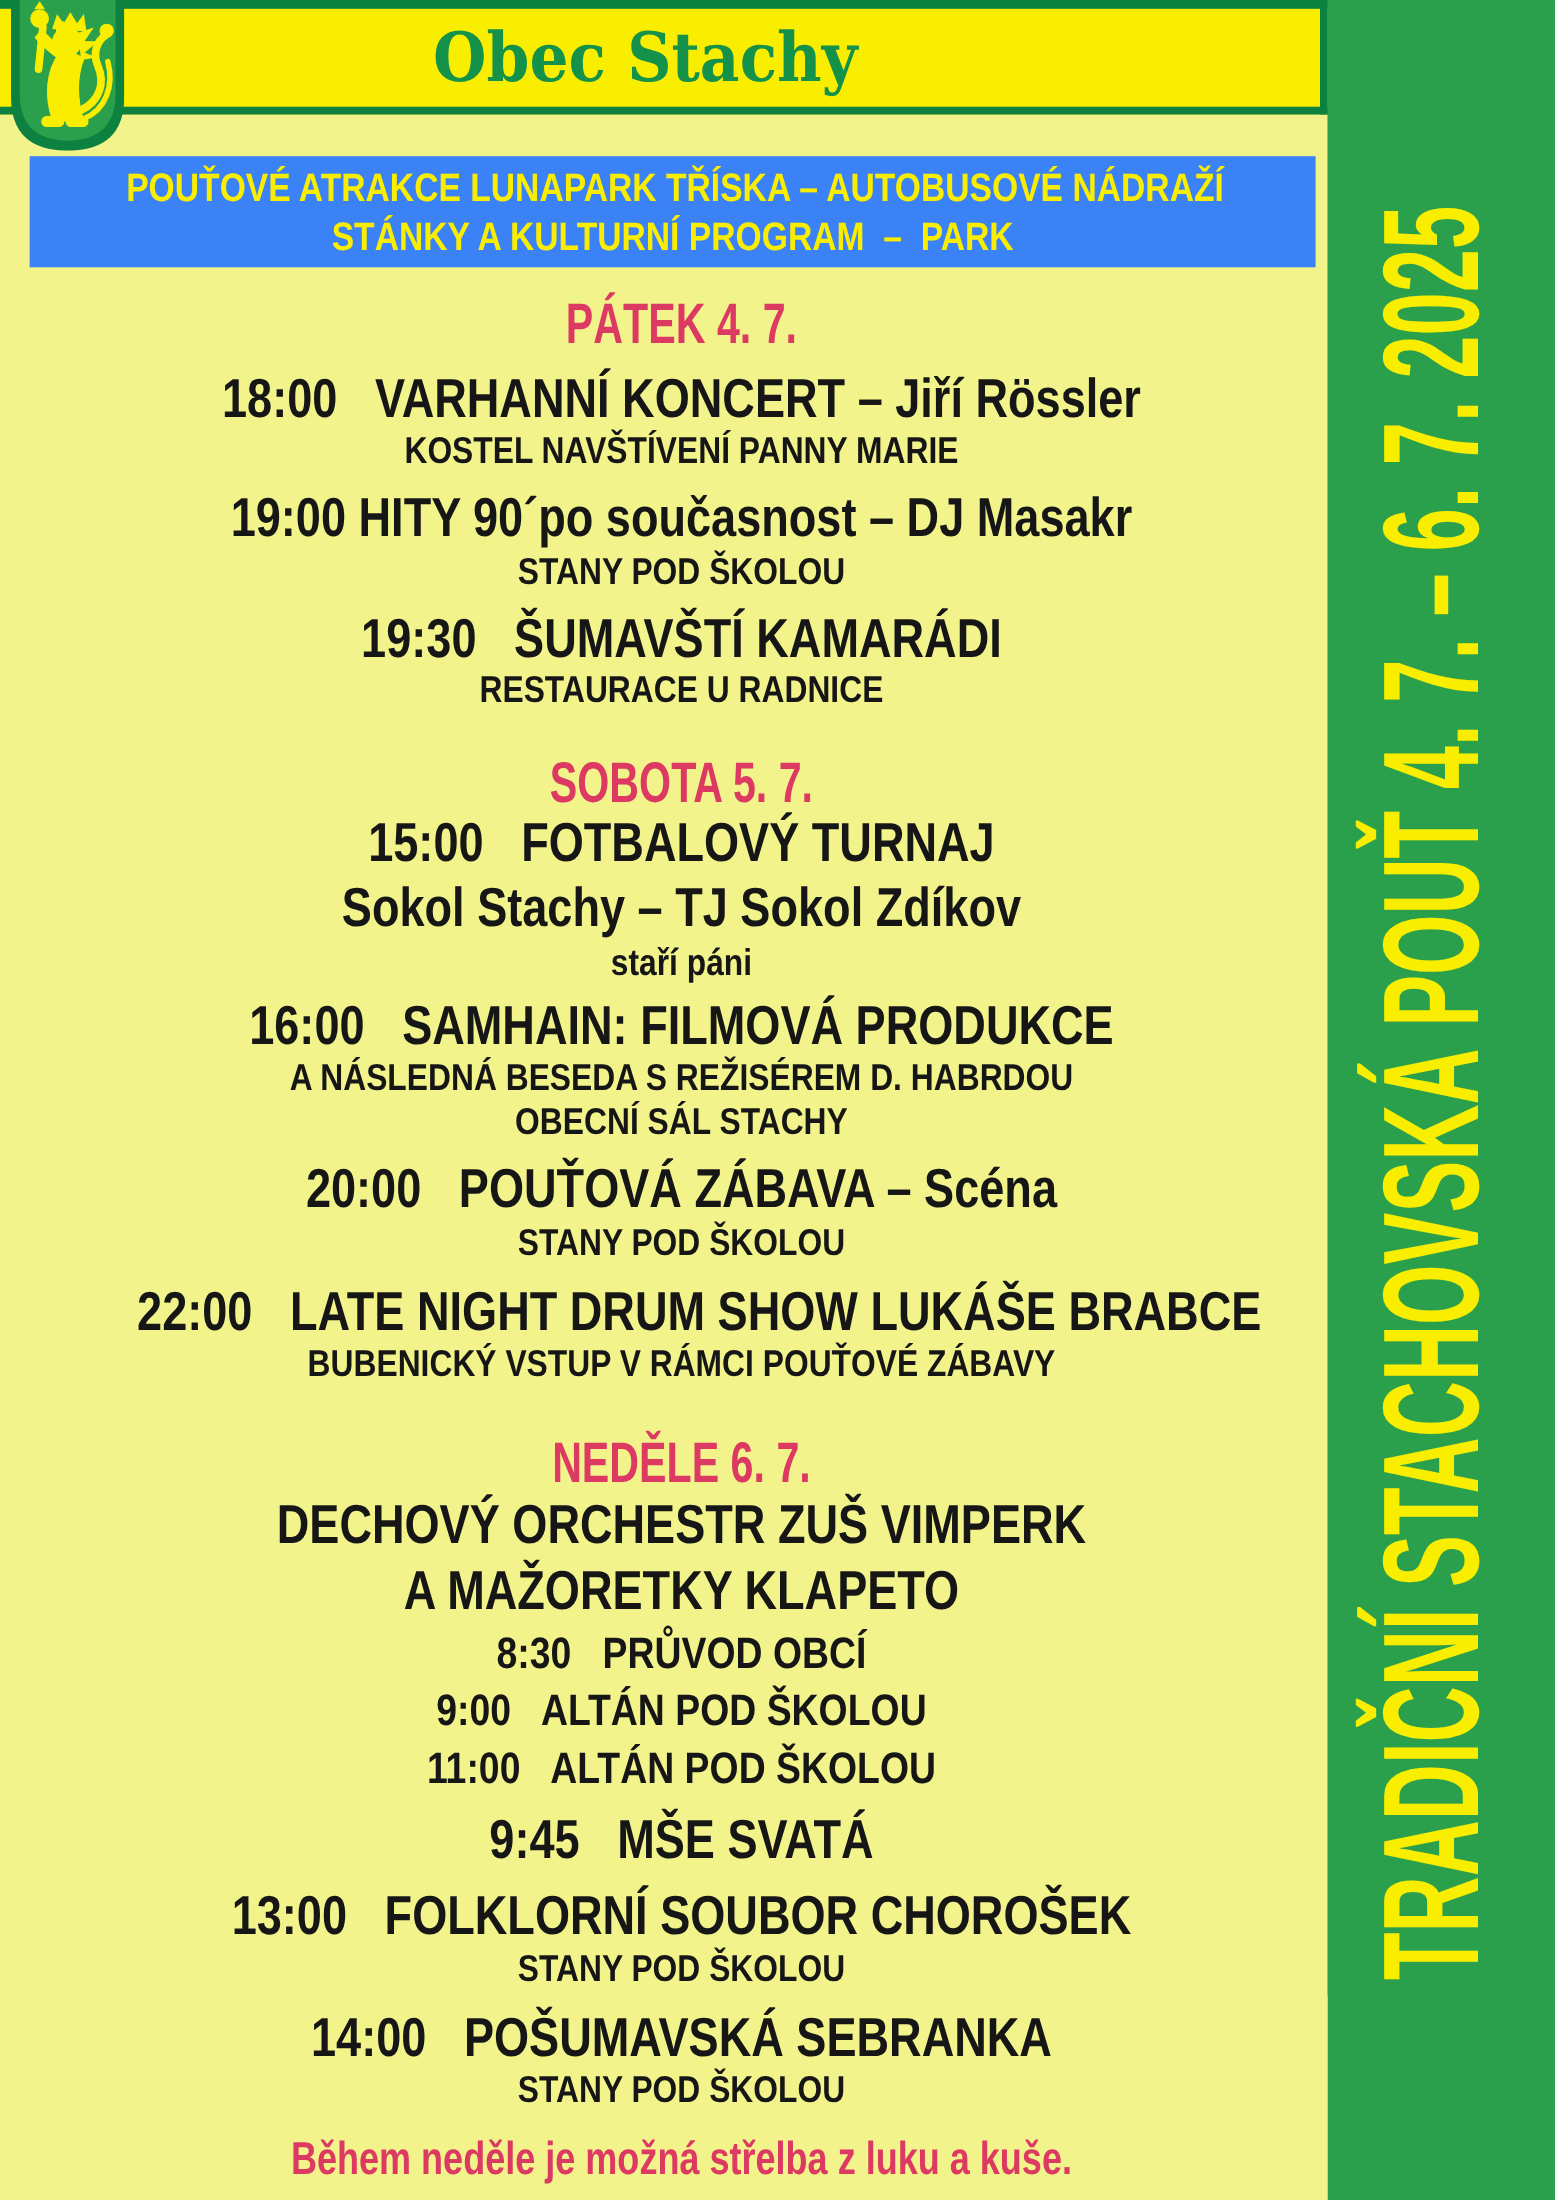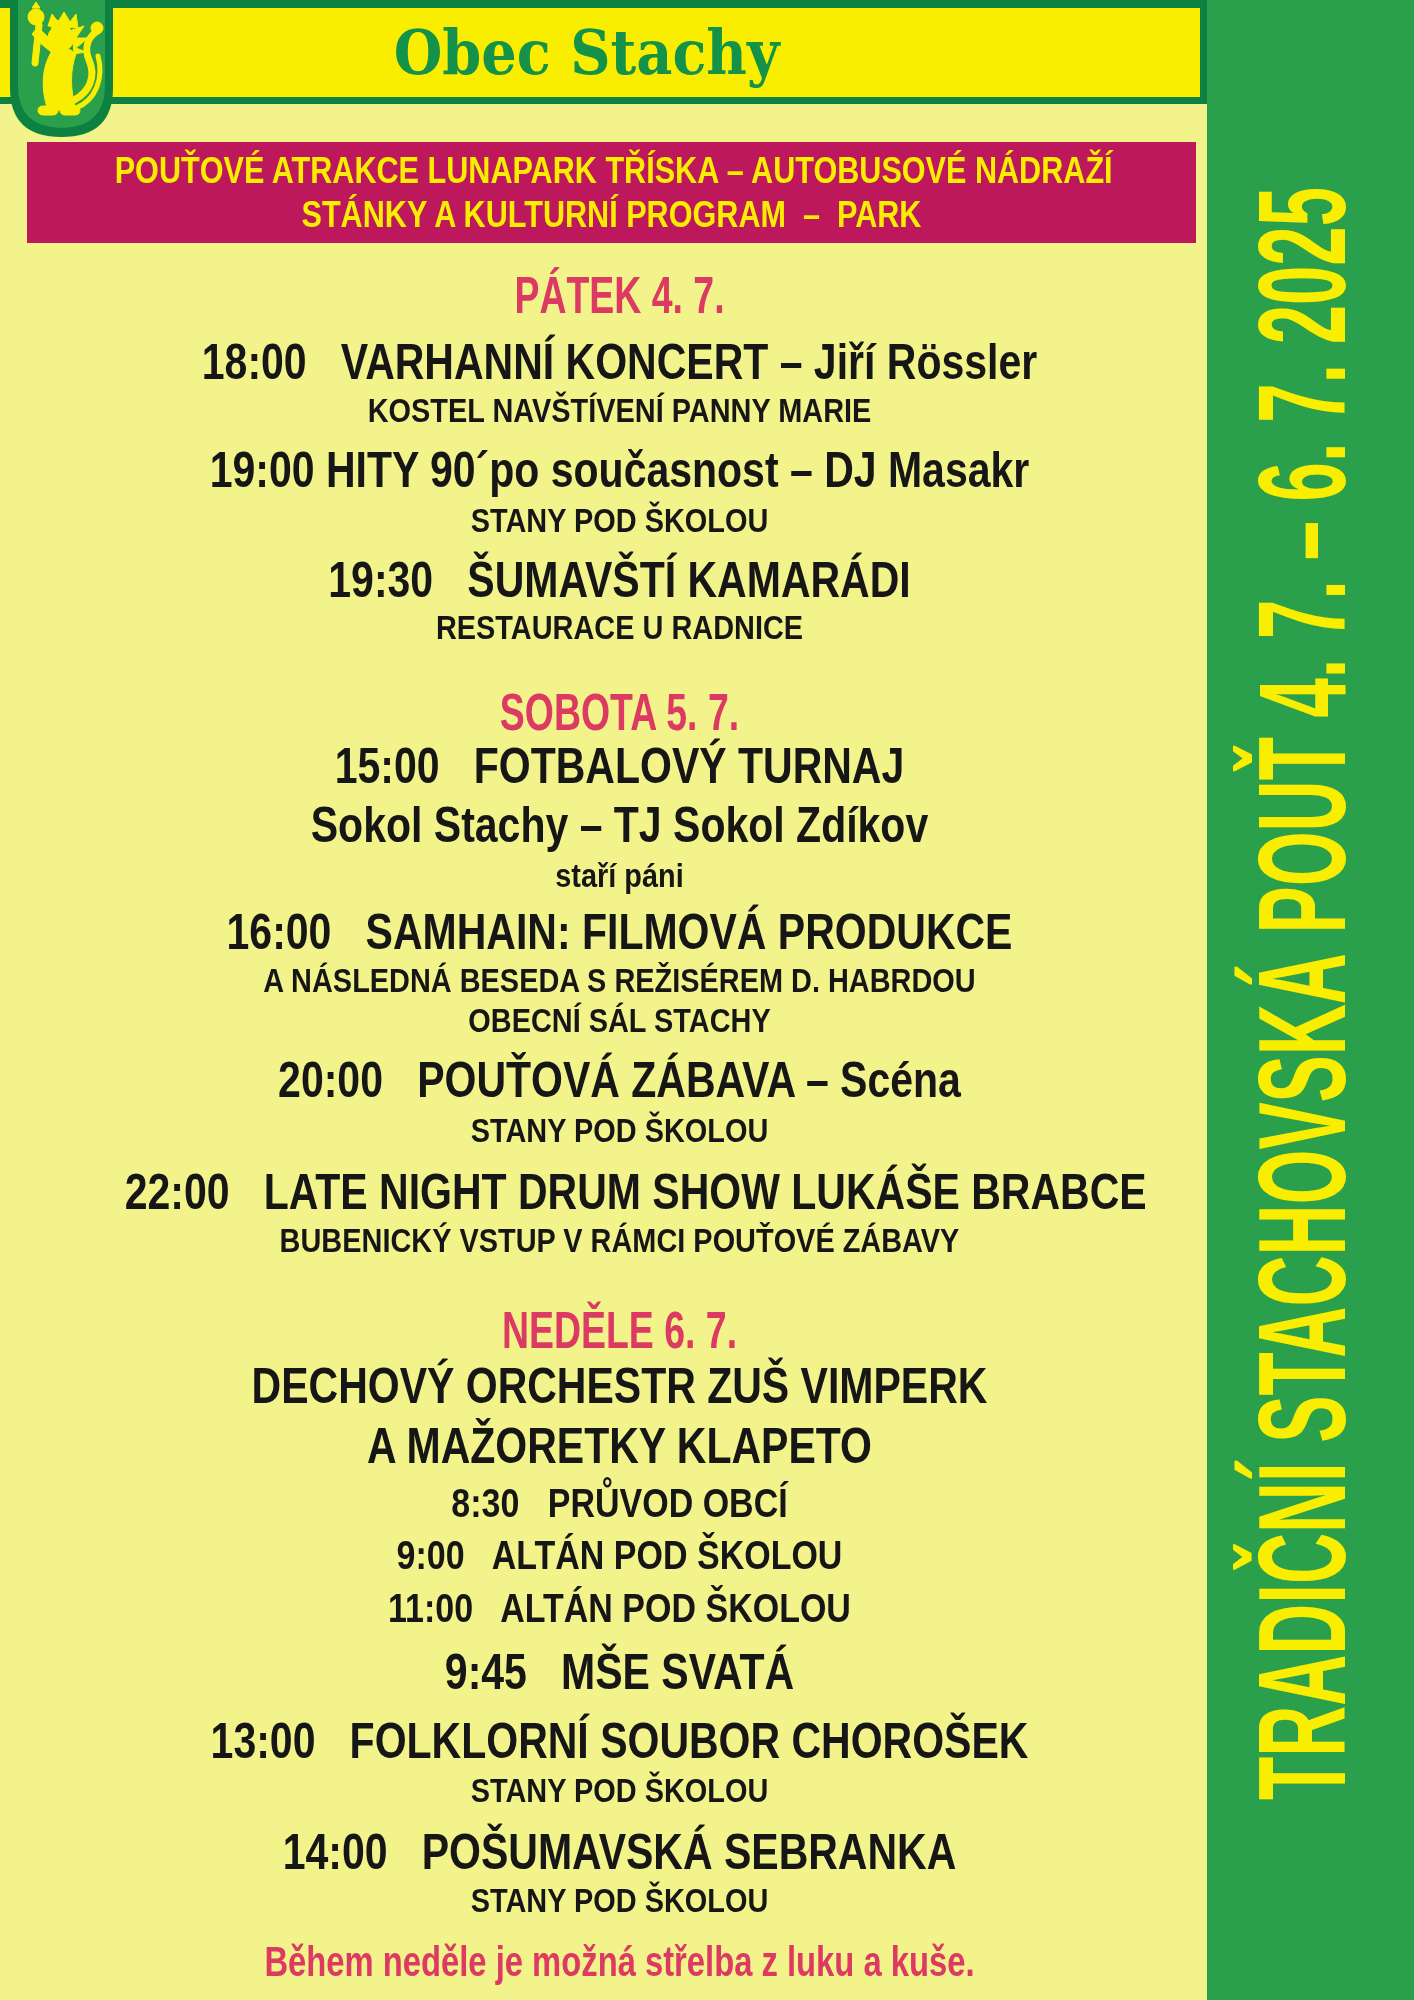--- a/index.html
+++ b/index.html
@@ -18,21 +18,21 @@
                    border-bottom:7px solid #0d813f; border-right:7px solid #0d813f; }
   .muni-title { line-height:89px; text-align:center; padding-right:30px;
                 font-family:"DejaVu Serif", serif; font-weight:bold; font-size:62px;
                 color:#159249; transform:scaleX(0.9); white-space:pre; }
 
   
   .crest { position:absolute; left:10px; top:0; width:103px; height:137px; z-index:5; }
 
   
   .attractions-banner { position:absolute; left:27px; top:142px; width:1169px; height:101px;
-                        background:#be185d; padding-top:7px; }
+                        background:#3b82f6; padding-top:7px; }
   .bx-line { text-align:center; font-weight:bold; font-size:36px; line-height:44px;
              color:#f9ed00; transform:scaleX(0.85); white-space:pre; }
 
   
   .text-column { position:absolute; left:16px; top:243px; width:1207px; }
   .ln { text-align:center; font-weight:bold; white-space:pre; color:#161616; }
   .dt   { font-size:52px; line-height:48px; color:#dc3a63; transform:scaleX(0.72); }
   .ev   { font-size:50px; line-height:52px; transform:scaleX(0.82); }
   .vn   { font-size:34px; line-height:38px; transform:scaleX(0.85); }
   .sb   { font-size:40px; line-height:44px; transform:scaleX(0.85); }

